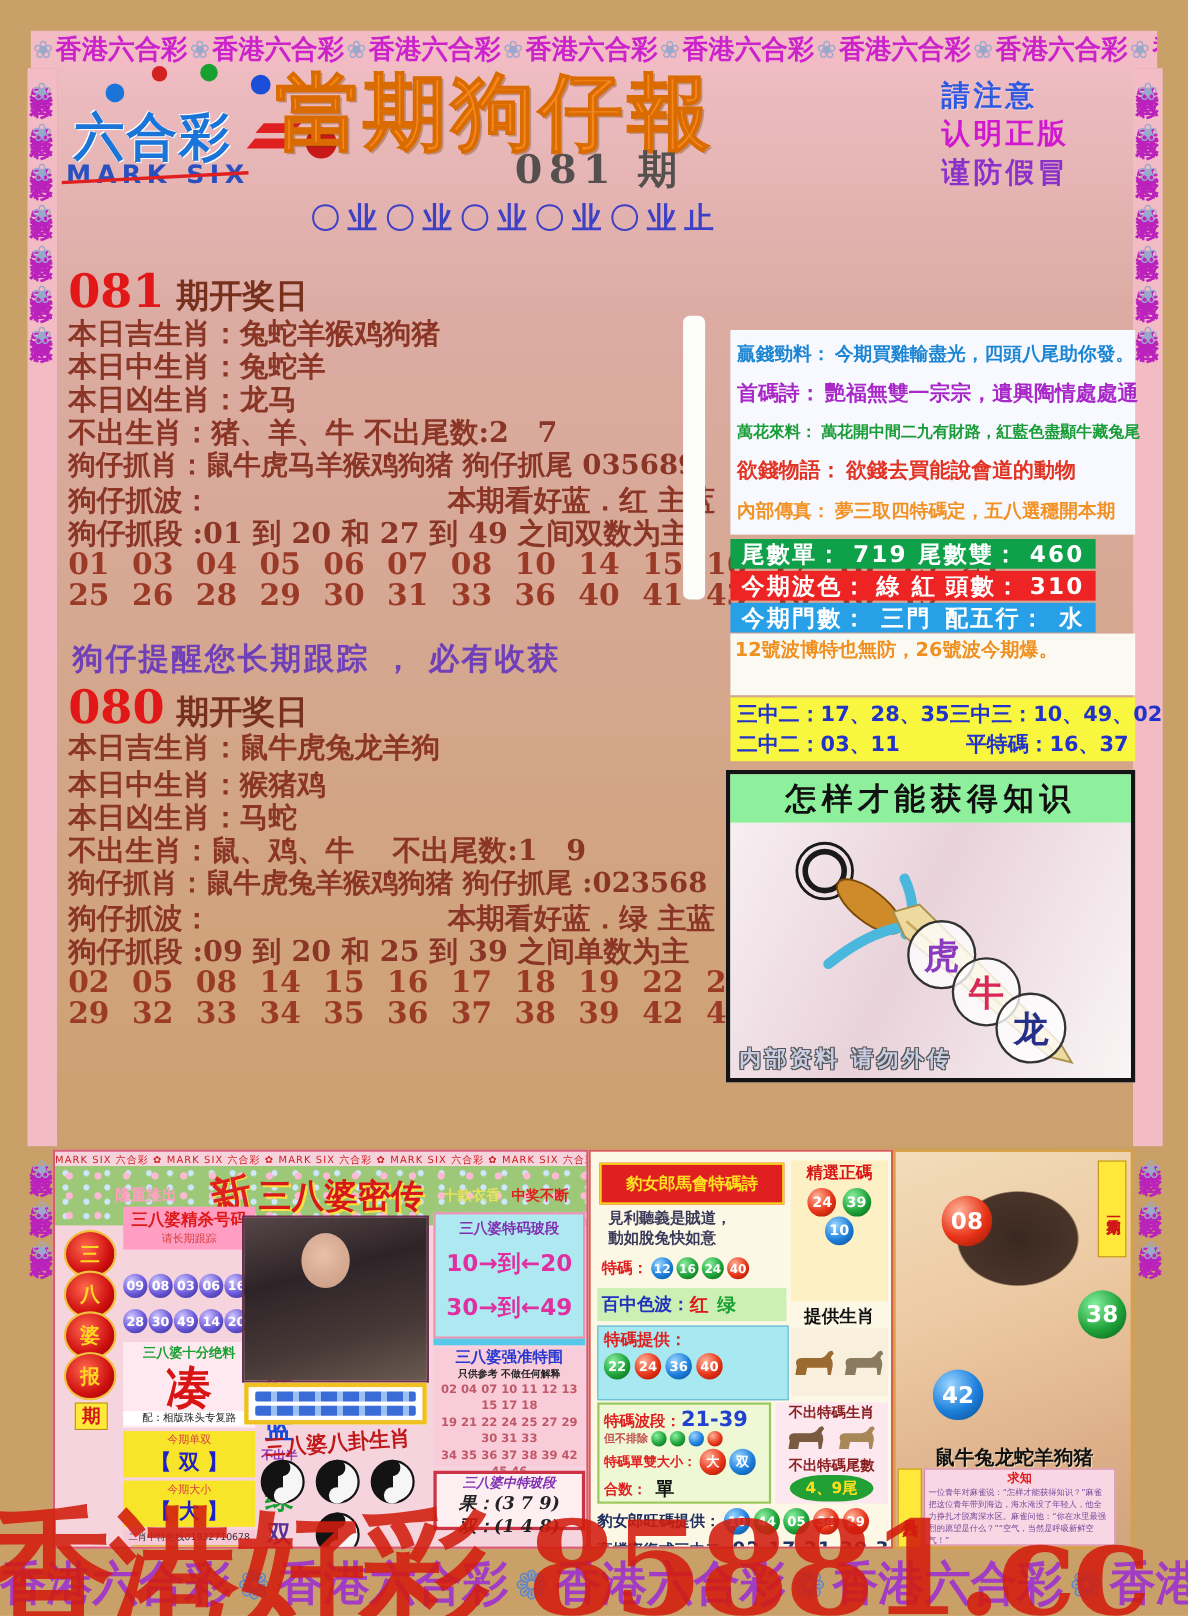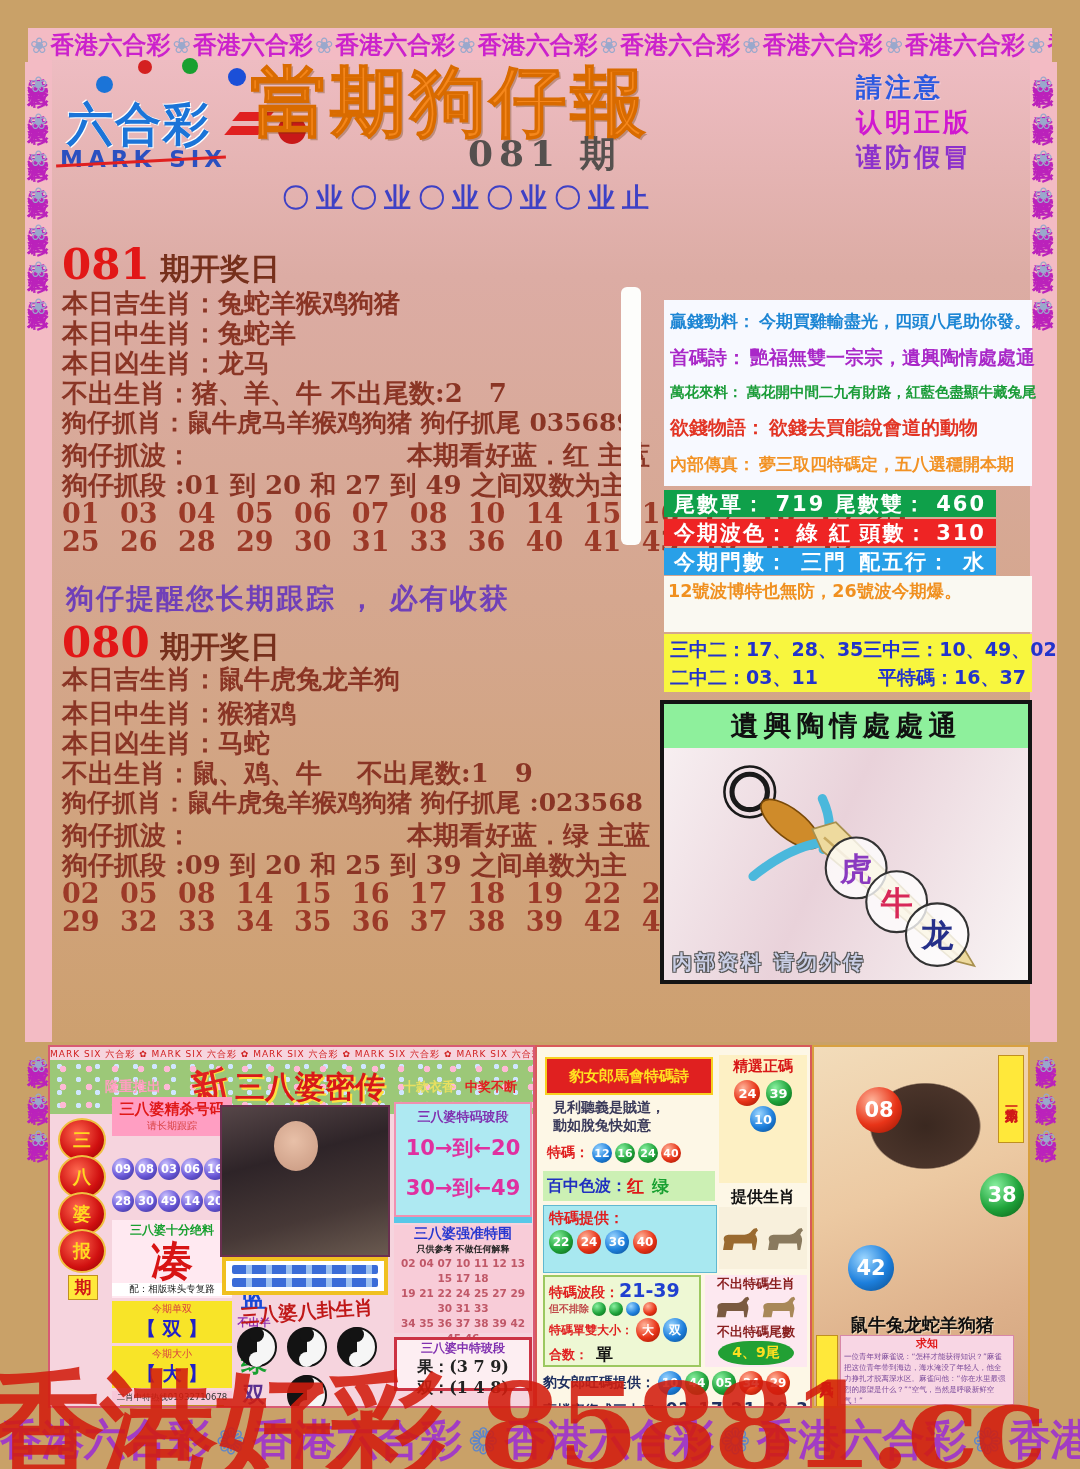--- a/index.html
+++ b/index.html
@@ -213,21 +213,21 @@
         <span>三中二：17、28、35</span>
         <span>三中三：10、49、02</span>
       </div>
     <div class="row">
         <span>二中二：03、11</span>
         <span>平特碼：16、37</span>
       </div>
   </div>
 
   <div class="abs knife">
-    <div class="knife-head">遺興陶情處處通</div>
+    <div class="knife-head">怎样才能获得知识</div>
     <div class="knife-body">
       <svg viewBox="0 0 360 270" width="364" height="228">
         <circle cx="66" cy="52" r="30" fill="none" stroke="#1a1a1a" stroke-width="3"></circle>
         <circle cx="66" cy="52" r="21" fill="none" stroke="#1a1a1a" stroke-width="6"></circle>
         <ellipse cx="114" cy="90" rx="42" ry="17" fill="#cf8b2a" stroke="#7a4a08" stroke-width="2" transform="rotate(38 114 90)"></ellipse>
         <path d="M70 152 Q112 118 150 112" stroke="#4ab8dc" stroke-width="11" fill="none" stroke-linecap="round"></path>
         <path d="M152 60 Q168 95 153 120" stroke="#4ab8dc" stroke-width="11" fill="none" stroke-linecap="round"></path>
         <polygon points="140,96 168,88 320,238 332,258 308,252 152,122" fill="#eeda9e" stroke="#a8904e" stroke-width="2"></polygon>
         <line x1="154" y1="106" x2="314" y2="247" stroke="#c8aa60" stroke-width="3"></line>
         <circle cx="192" cy="142" r="36" fill="rgba(255,255,255,0.78)" stroke="#333" stroke-width="2.5"></circle>
@@ -329,21 +329,21 @@
     </div>
     <div class="abs" style="left:344px;top:170px;width:138px;height:6px;background:#58c8e8;"></div>
     <div class="abs" style="left:344px;top:178px;width:138px;height:108px;background:#f8ccd8;text-align:center;">
       <div style="color:#2838d0;font-size:14px;font-weight:900;">三八婆强准特围</div>
       <div style="color:#222;font-size:9px;font-weight:bold;">只供参考 不做任何解释</div>
       <div style="color:#c05868;font-size:10.5px;line-height:15px;font-weight:bold;">02 04 07 10 11 12 13 15 17 18</div>
       <div style="color:#c05868;font-size:10.5px;line-height:15px;font-weight:bold;">19 21 22 24 25 27 29 30 31 33</div>
       <div style="color:#c05868;font-size:10.5px;line-height:15px;font-weight:bold;">34 35 36 37 38 39 42 45 46</div>
       <div style="color:#c05868;font-size:10.5px;line-height:15px;font-weight:bold;">46 47 48</div>
     </div>
-    <div class="abs" style="left:344px;top:290px;width:138px;height:54px;background:#fdeef2;border:3px solid #cc3344;box-sizing:border-box;text-align:center;">
+    <div class="abs" style="left:344px;top:290px;width:138px;height:54px;background:#fdeef2;border:3px solid #cc3344;box-sizing:border-box;text-align:center;font-style:italic;">
       <div style="color:#8030b0;font-size:12px;font-weight:900;">三八婆中特玻段</div>
       <div class="serif" style="color:#222;font-size:16px;font-weight:bold;">果：(3 7 9)</div>
       <div class="serif" style="color:#222;font-size:16px;font-weight:bold;">双：(1 4 8)</div>
     </div>
   </div>
 
   <div class="abs bm">
     <div class="abs" style="left:8px;top:10px;width:164px;height:34px;background:#e02020;border:2px solid #f8d020;display:flex;align-items:center;justify-content:center;">
       <span style="color:#ffe020;font-size:15px;font-weight:900;white-space:nowrap;">豹女郎馬會特碼詩</span>
     </div>

